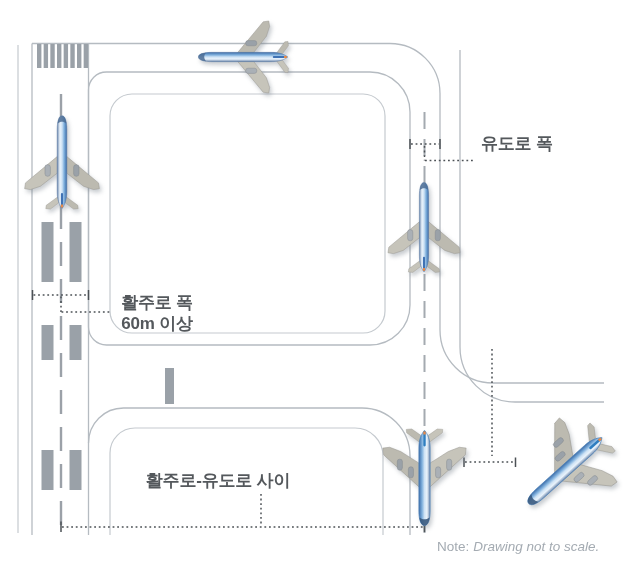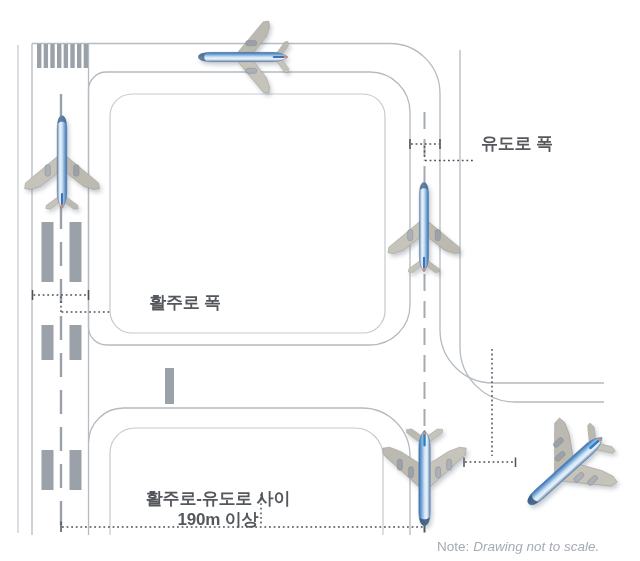--- a/index.html
+++ b/index.html
@@ -157,26 +157,26 @@
       <g class="plane">
         <use href="#superjet" transform="translate(566,470) rotate(-132) scale(0.88)"></use>
       </g>
     </g>
   </svg>
 
   <div class="mlabel" style="left:481px;top:133px;">
     <div>유도로 폭</div>
   </div>
 
-  <div class="mlabel centered" style="left:157px;top:292px;margin-left:28px;">
+  <div class="mlabel centered" style="left:157px;top:292px;">
     <div>활주로 폭</div>
+    <div>60m 이상</div>
   </div>
 
 
-  <div class="mlabel centered" style="left:218px;top:488px;">
+  <div class="mlabel centered" style="left:218px;top:470px;text-align:right;">
     <div>활주로-유도로 사이</div>
-    <div>190m 이상</div>
   </div>
 
   <div class="note">
     <span class="prefix">Note:</span><span class="italic">Drawing not to scale.</span>
   </div>
 </div>
 
 </body></html>

